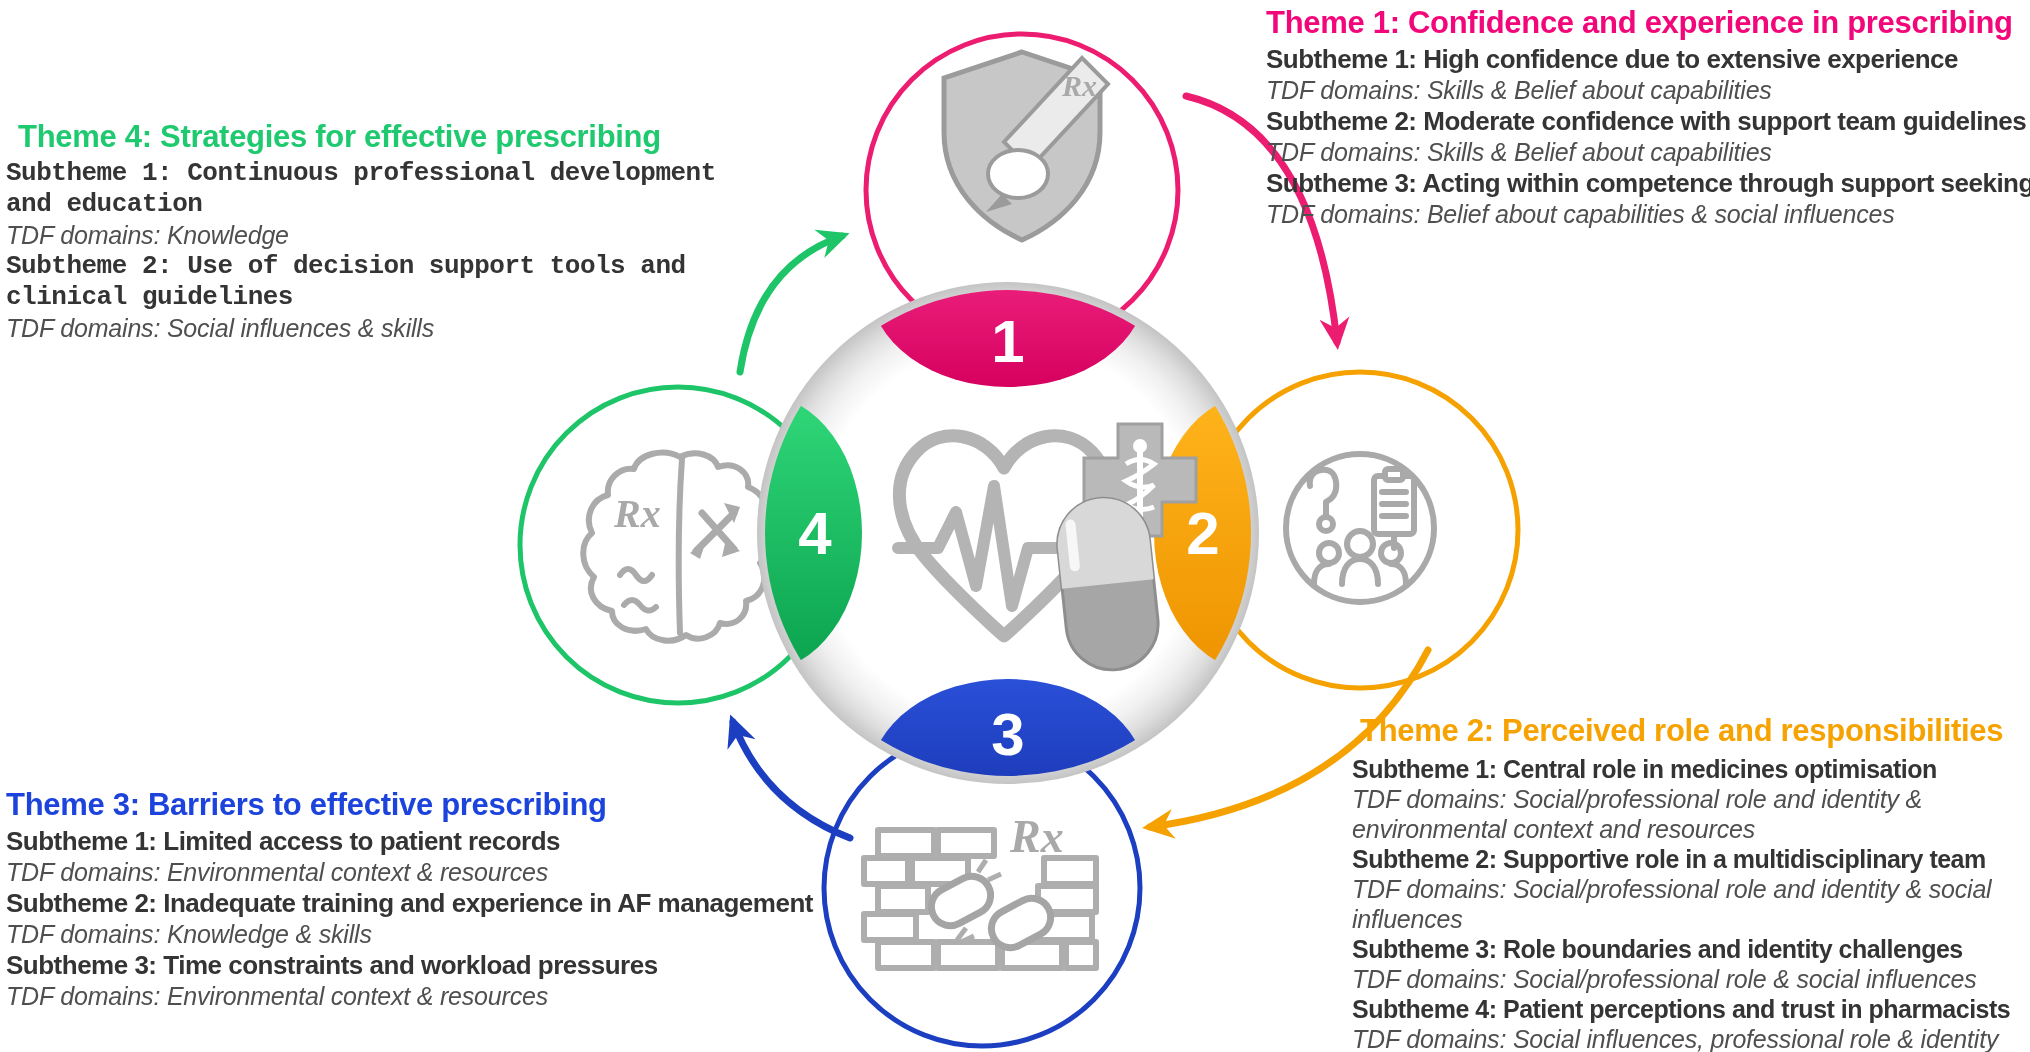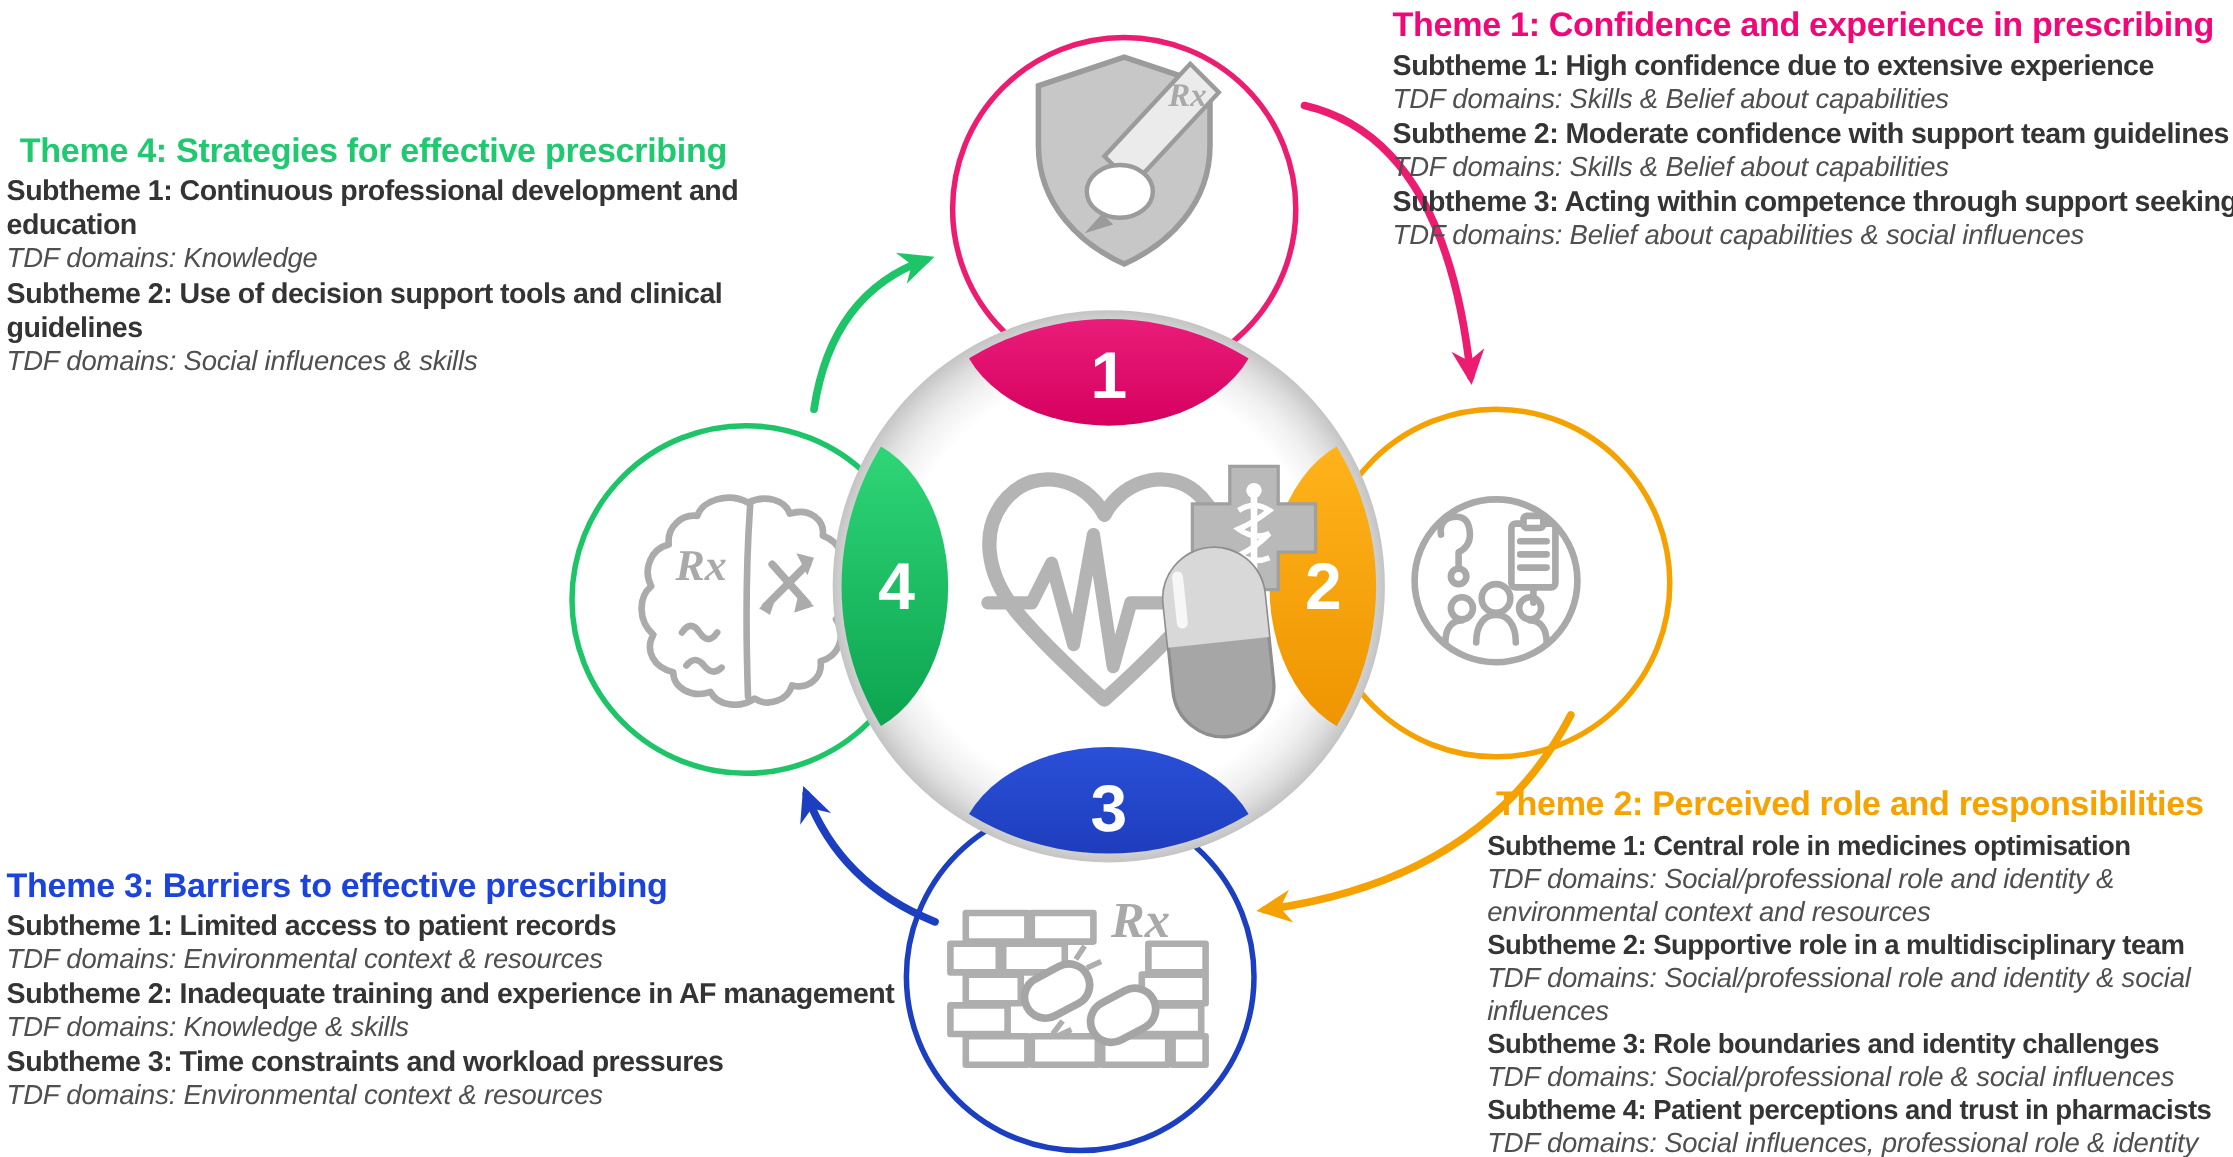--- a/index.html
+++ b/index.html
@@ -4,21 +4,21 @@
 <style>
   html,body{margin:0;padding:0;background:#fff;}
   .canvas{position:relative;width:2030px;height:1052px;overflow:hidden;background:#fff;
           font-family:"Liberation Sans",sans-serif;}
   svg.diagram{position:absolute;left:0;top:0;}
   .block{position:absolute;}
   .theme-title{font-weight:bold;font-size:31px;line-height:42px;letter-spacing:-0.3px;white-space:nowrap;}
   .sub{font-weight:bold;font-size:26px;color:#343434;line-height:31px;letter-spacing:-0.5px;white-space:nowrap;}
   .tdf{font-style:italic;font-size:25px;color:#4f4f4f;line-height:31px;letter-spacing:-0.2px;}
   .t1{color:#F2077A;} .t2{color:#F6A201;} .t3{color:#1C44DD;} .t4{color:#1FC96F;margin-left:12px;}
-  #theme4-block .sub{white-space:normal;}
+  #theme4-block .sub{white-space:normal;font-family:Liberation Mono, monospace;}
   #theme2-block .sub{font-size:25px;line-height:30px;}
   #theme2-block .tdf{line-height:30px;}
   #theme2-block .theme-title{line-height:46px;}
   .italic-sub{}
   .num{font-family:"Liberation Sans",sans-serif;font-weight:bold;font-size:60px;fill:#ffffff;text-anchor:middle;}
   .rx{font-family:"Liberation Serif",serif;font-style:italic;font-weight:bold;fill:#a9a9a9;}
 </style>
 </head>
 <body>
 

